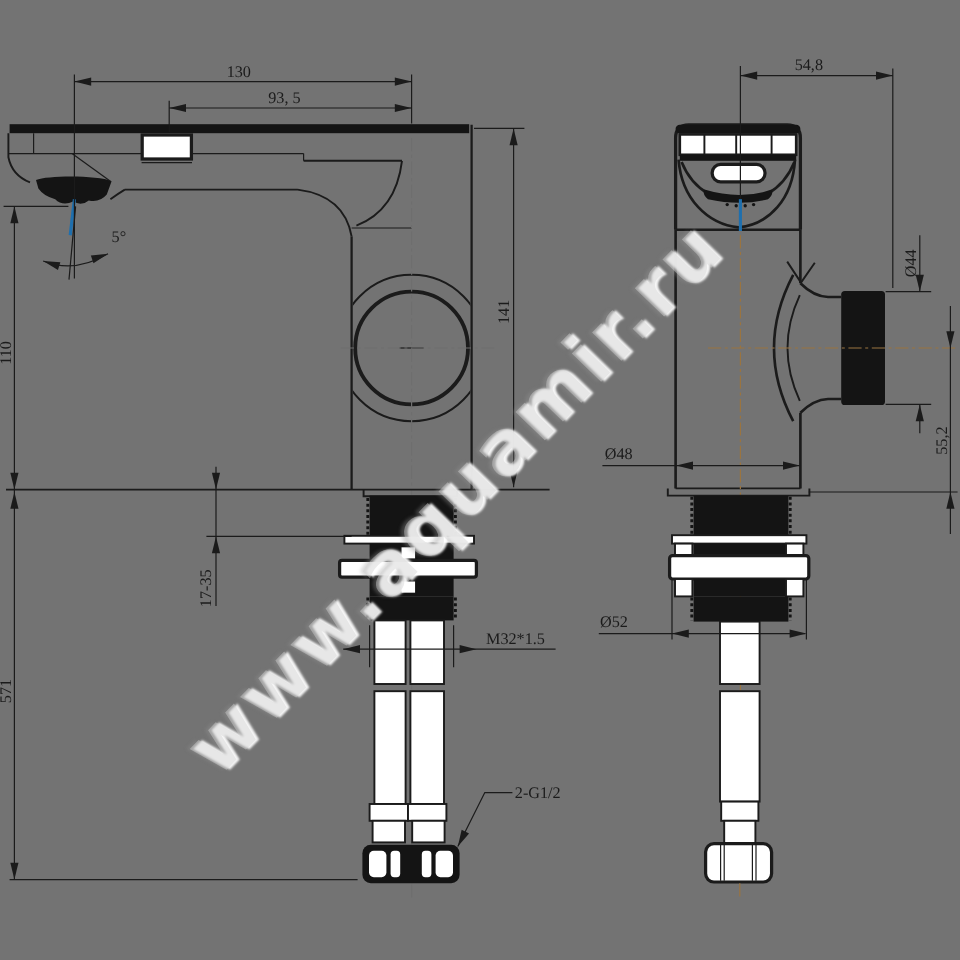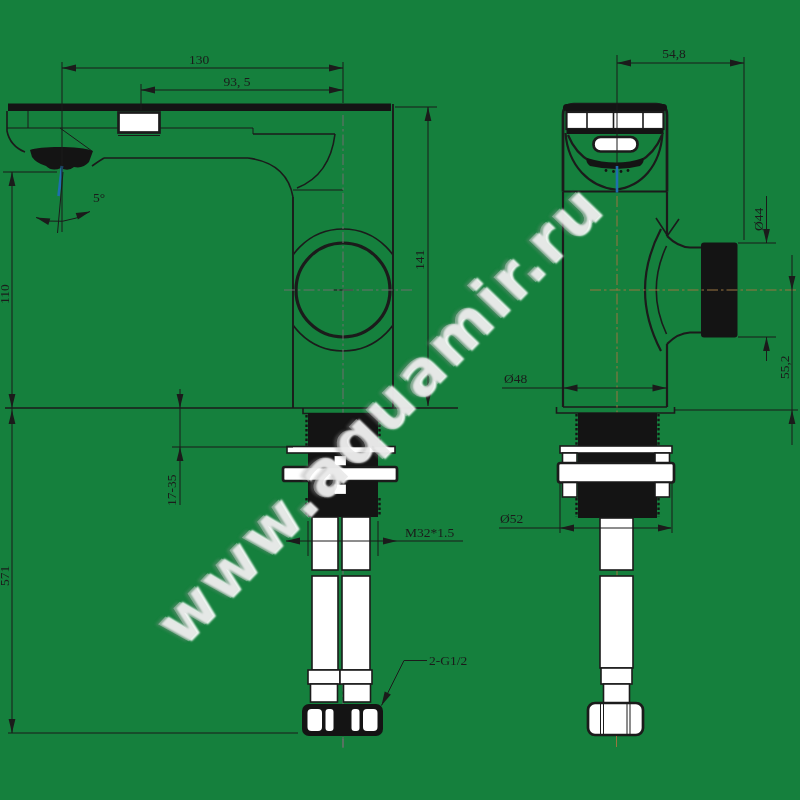--- a/index.html
+++ b/index.html
@@ -1,16 +1,16 @@
 <!DOCTYPE html>
 <html><head>
 <meta charset="utf-8">
 <style>
   html,body{margin:0;padding:0;background:#ffffff;}
-  #canvas{position:relative;width:800px;height:800px;background:#15803d;overflow:hidden;
+  #canvas{position:relative;width:800px;height:800px;background:#737373;overflow:hidden;
           font-family:"Liberation Serif", serif;}
   svg{position:absolute;left:0;top:0;}
   
   .s0{stroke:#1b1b1b;stroke-width:1;fill:none;}
   .s1{stroke:#1b1b1b;stroke-width:1.6;fill:none;}
   .s18{stroke:#1b1b1b;stroke-width:1.9;fill:none;}
   .s2{stroke:#1b1b1b;stroke-width:2.2;fill:none;}
   .s26{stroke:#1b1b1b;stroke-width:2.7;fill:none;}
   .s3{stroke:#1b1b1b;stroke-width:3.2;fill:none;}
   .f{fill:#141414;stroke:none;}

